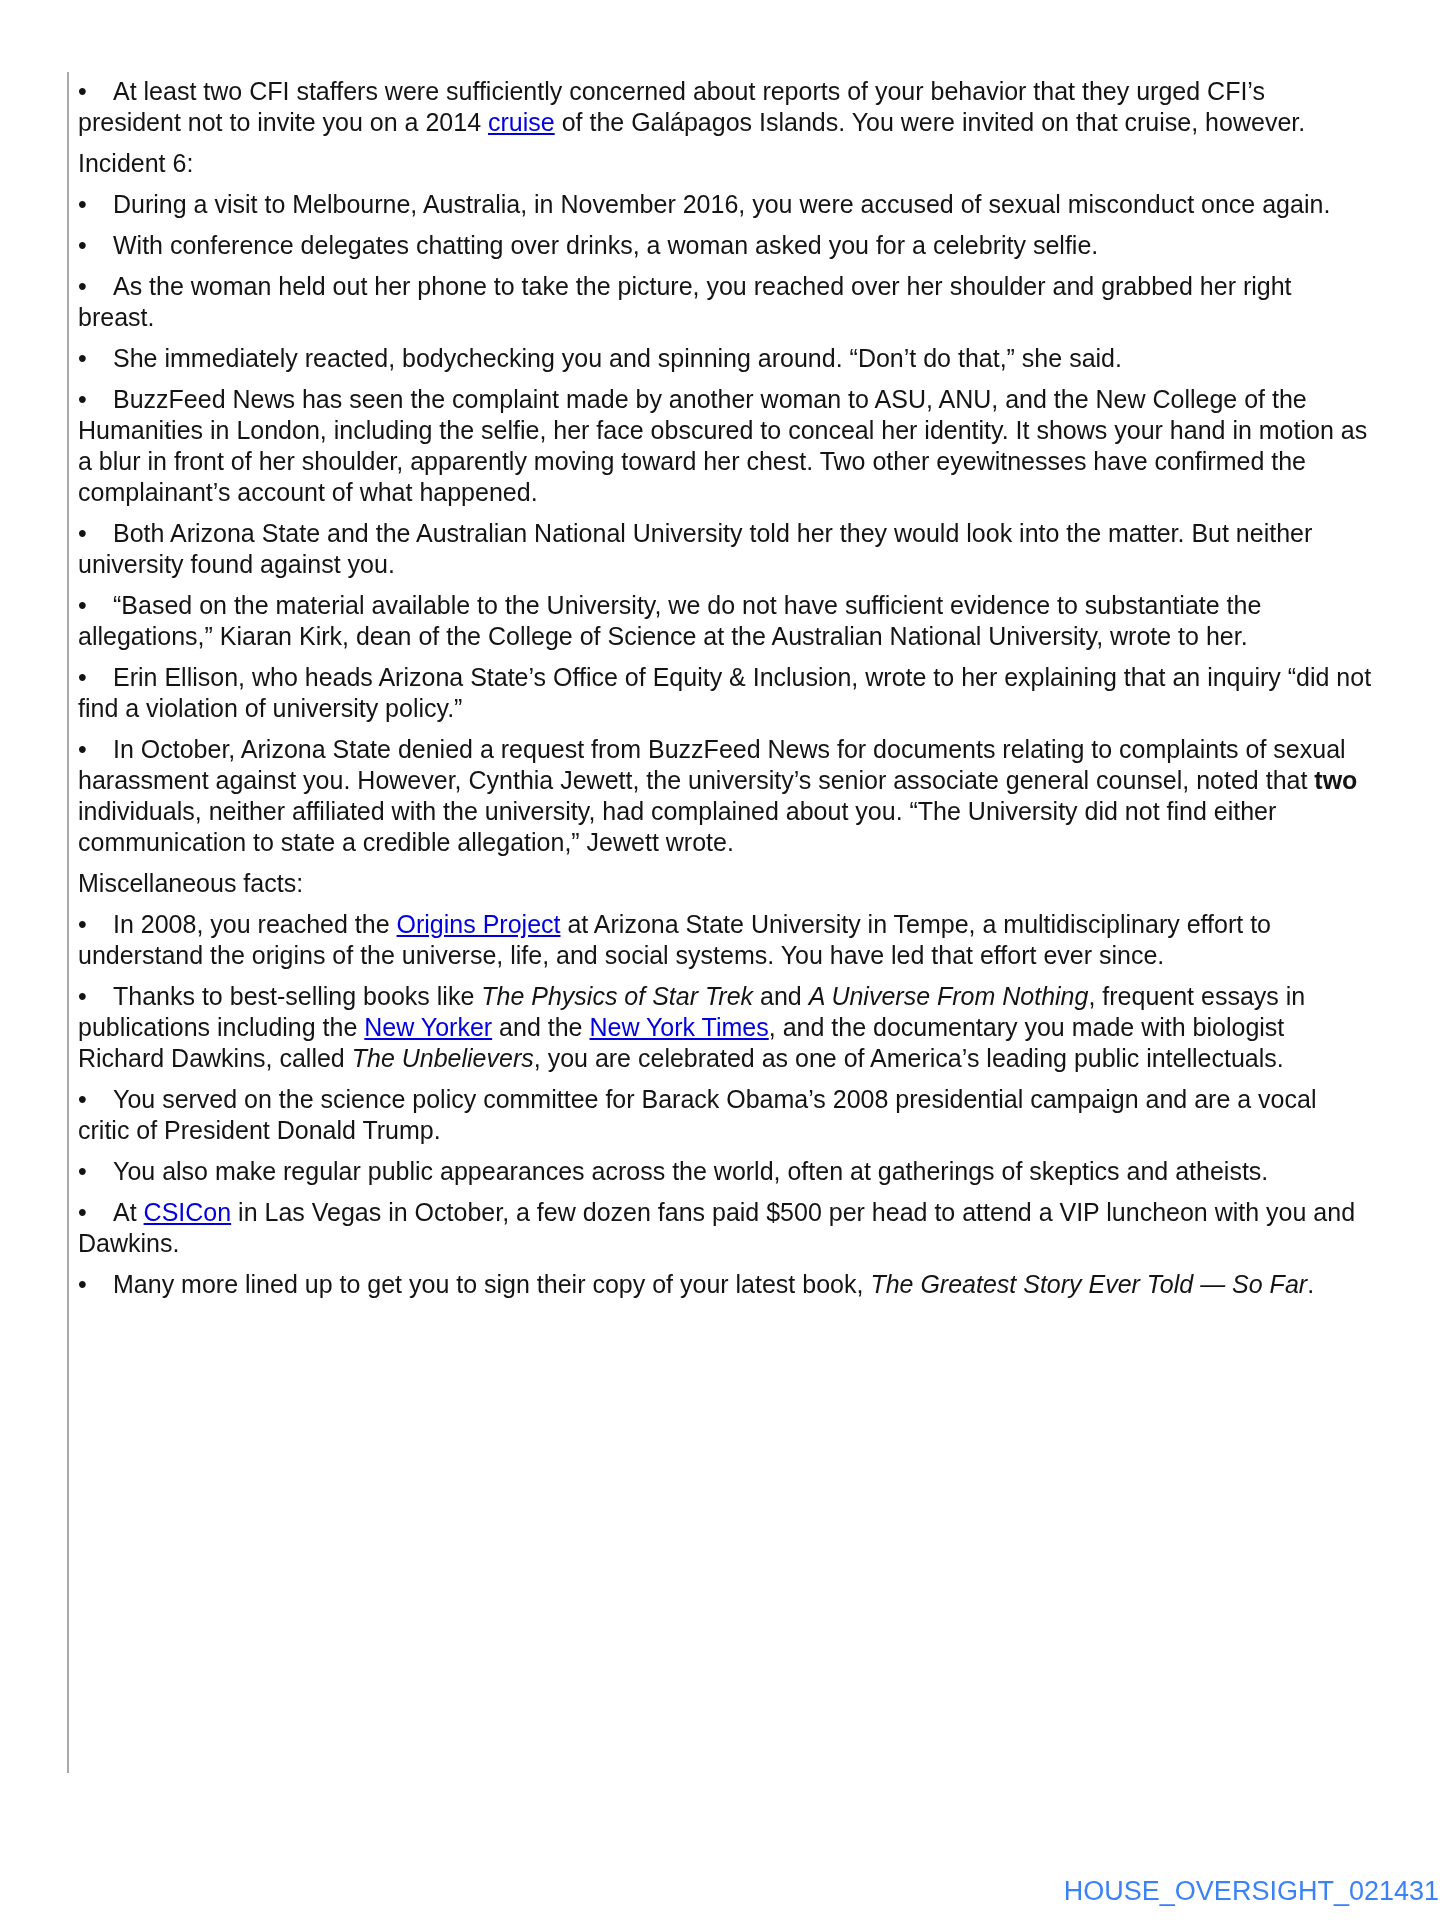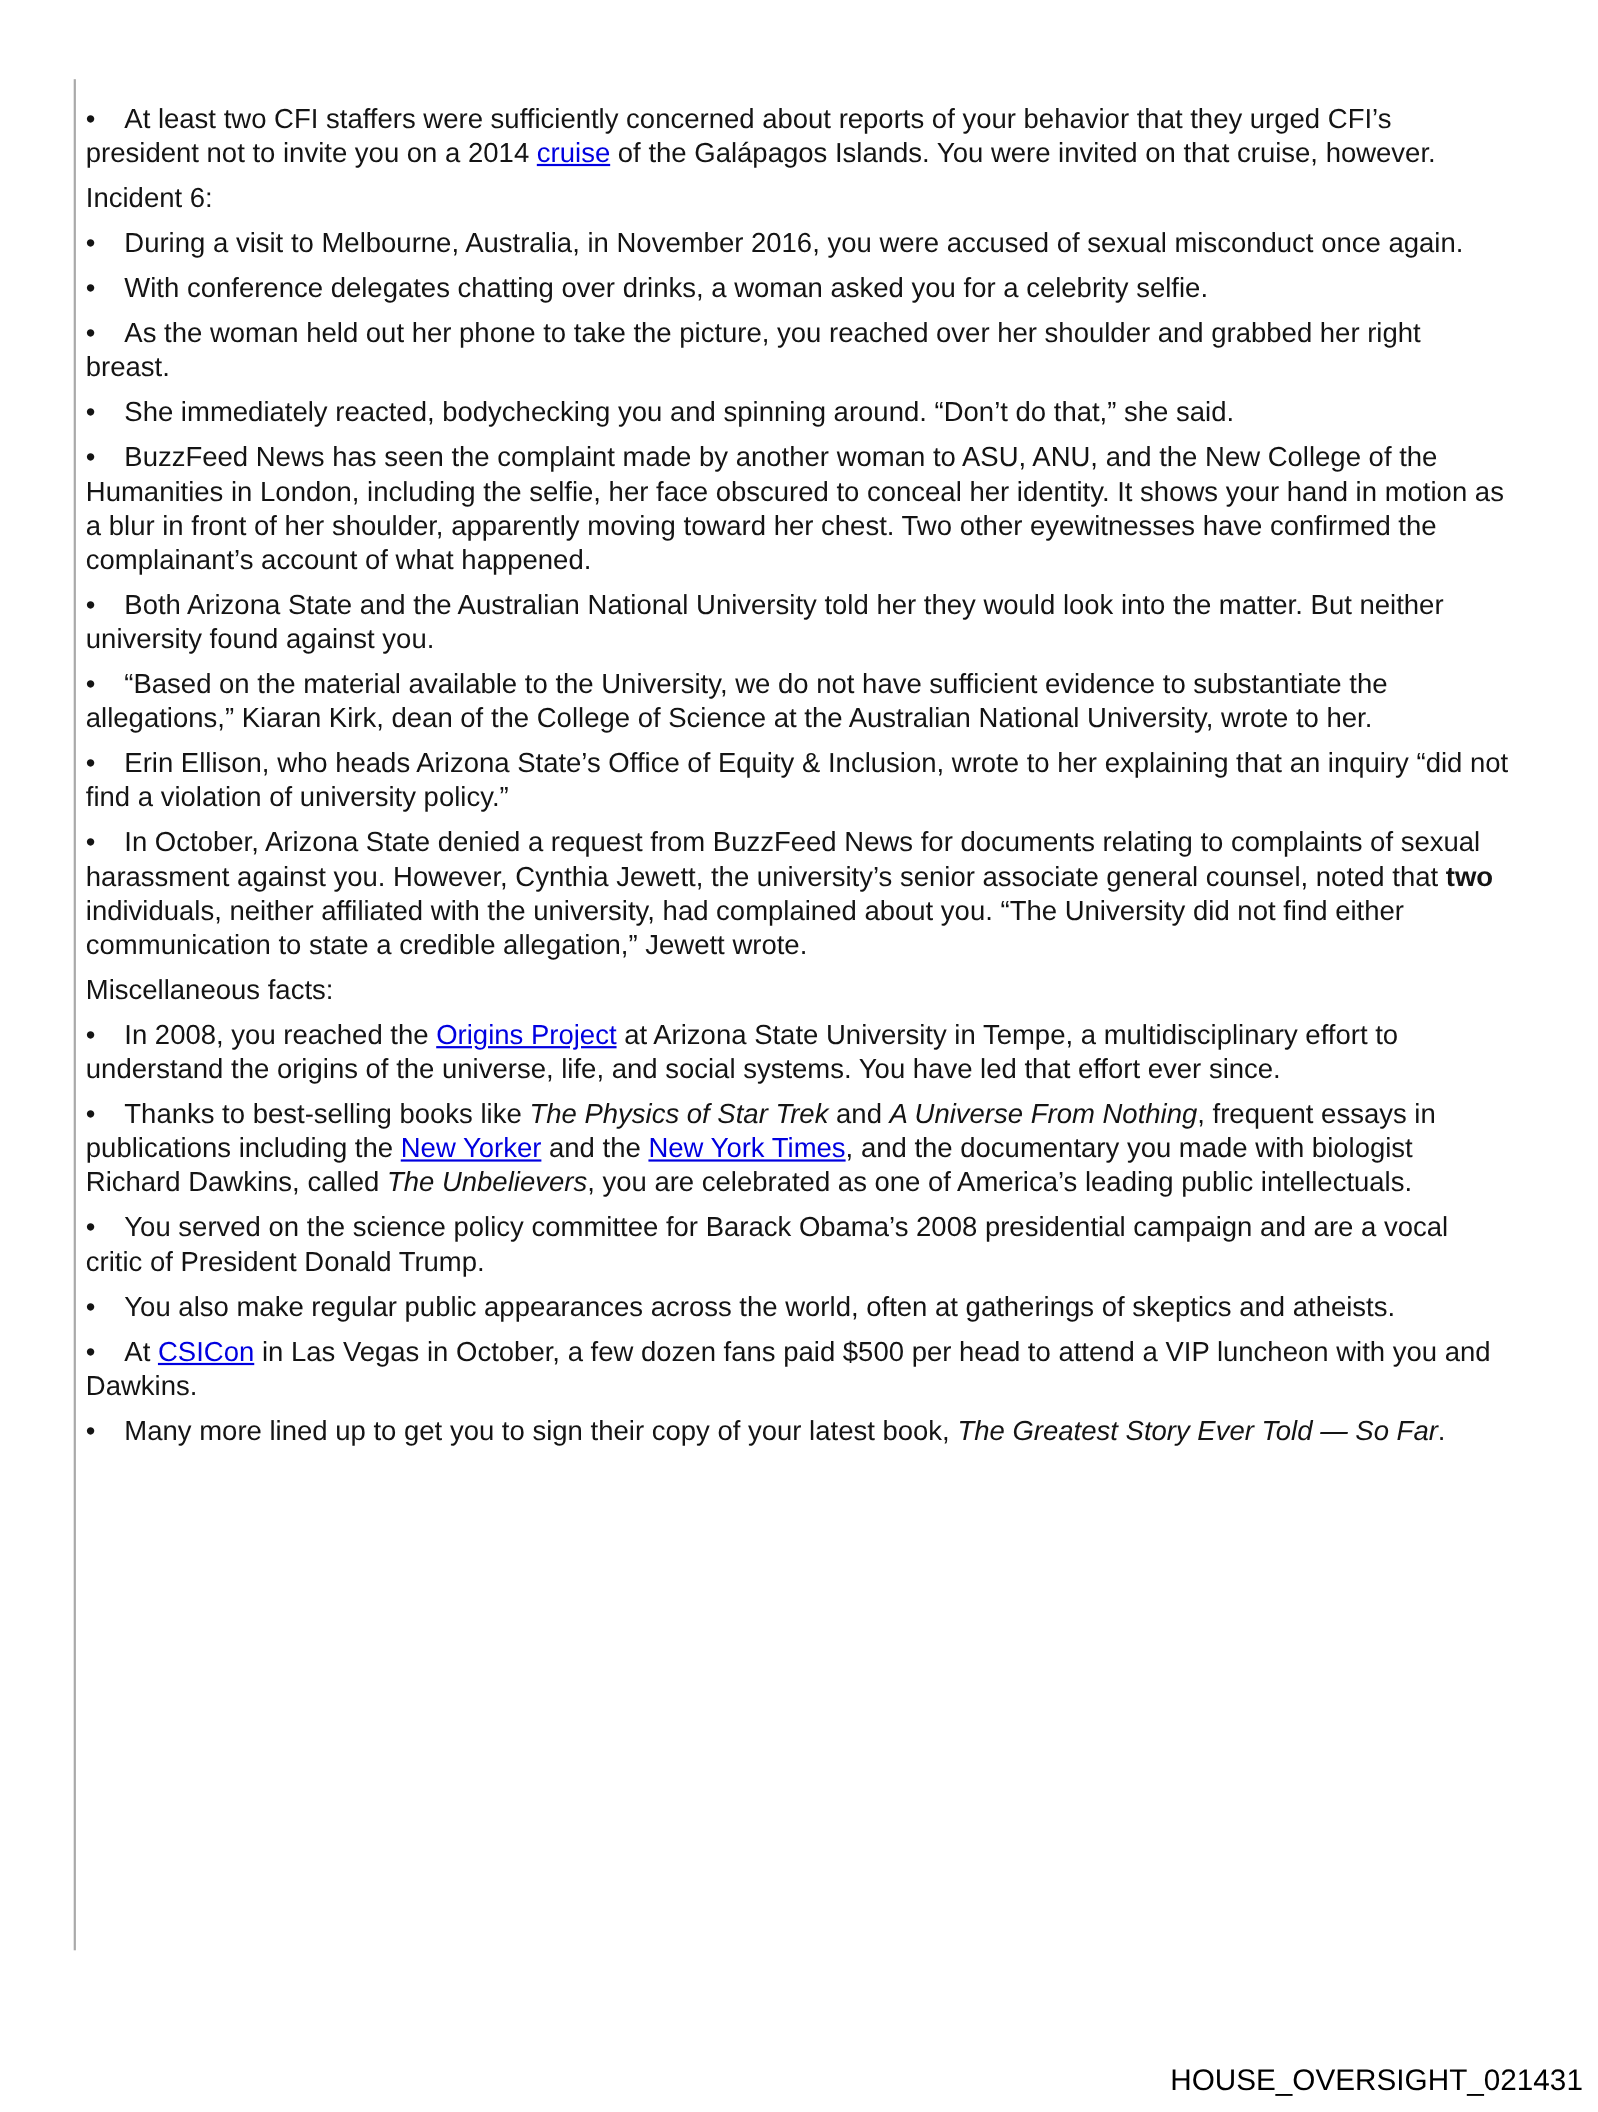--- a/index.html
+++ b/index.html
@@ -12,21 +12,21 @@
     overflow: hidden;
   }
   .change-bar {
     position: absolute;
     left: 67px; top: 72px;
     width: 2px; height: 1701px;
     background: #a9a9a9;
   }
   .doc {
     position: absolute;
-    left: 78px; top: 93px;
+    left: 78px; top: 76px;
     width: 1296px;
   }
   .doc p {
     margin: 0 0 10px 0;
     font-size: 25px;
     line-height: 31px;
     text-align: left;
   }
   .doc p.heading { }
   .bullet-marker {
@@ -40,21 +40,21 @@
     cursor: pointer;
   }
   .doc em { font-style: italic; }
   .doc strong { font-weight: bold; }
   .bates {
     position: absolute;
     top: 1876px;
     right: 14px;
     font-size: 27px;
     line-height: 31px;
-    color: #000000;
+    color: #3b82f6;
     white-space: nowrap;
   }
 </style>
 </head>
 <body>
 
 <div class="change-bar"></div>
 
 <div class="doc">
     <p class="bullet"><span class="bullet-marker">•</span><span>At least two CFI staffers were sufficiently concerned about reports of your behavior that they urged CFI’s president not to invite you on a 2014 </span><a href="#">cruise</a><span> of the Galápagos Islands. You were invited on that cruise, however.</span></p>

